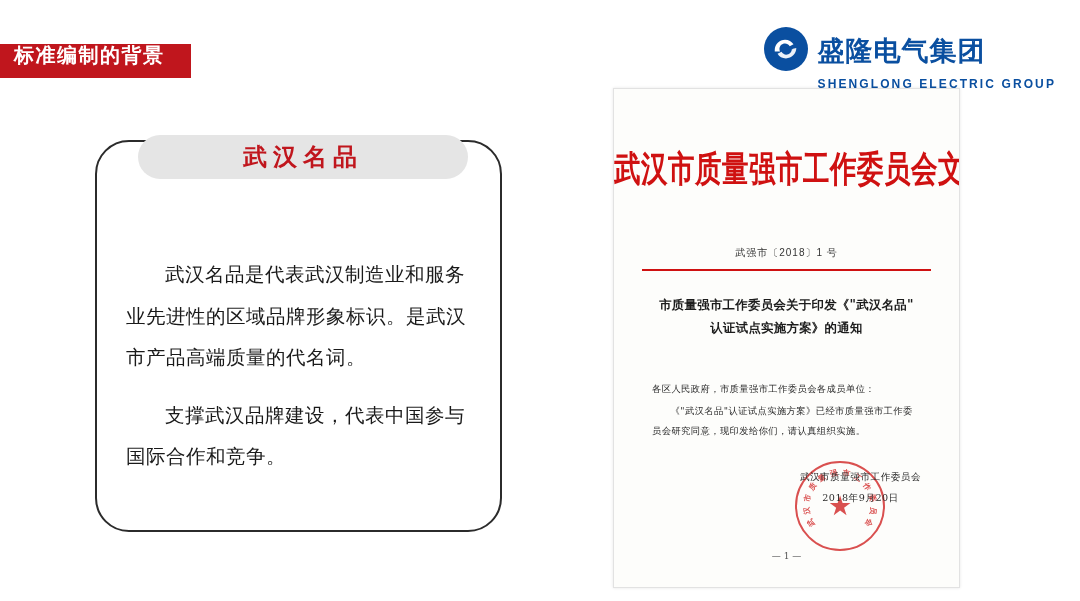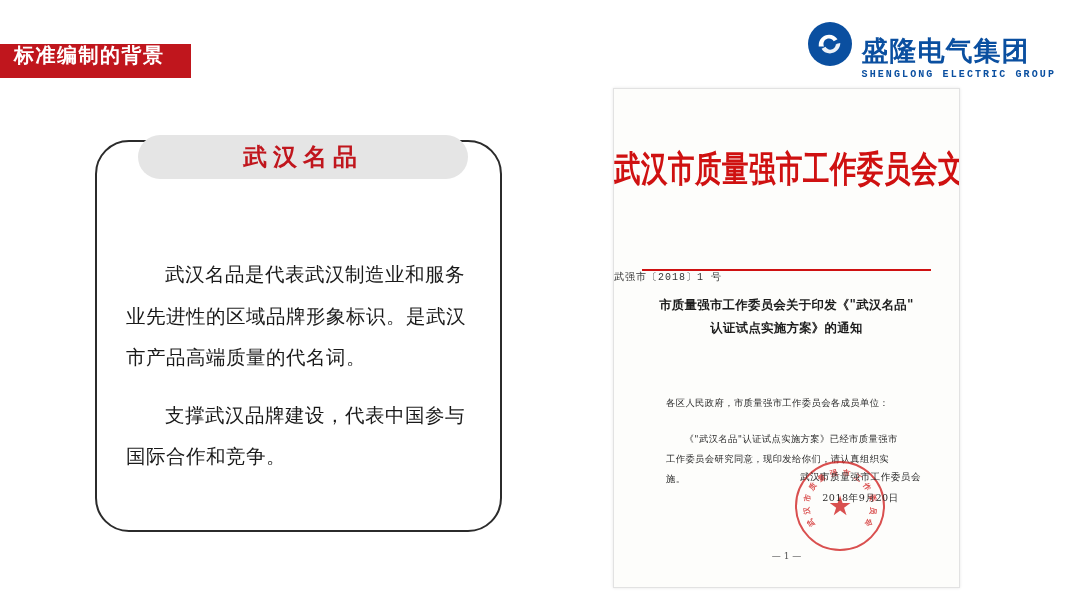--- a/index.html
+++ b/index.html
@@ -48,26 +48,25 @@
     line-height: 1;
   }
   .logo-cn {
     font-size: 27px;
     font-weight: bold;
     color: #0a4fa0;
     letter-spacing: 1px;
     margin-top: 30px;
   }
   .logo-en {
-    font-size: 10px;
+    font-size: 12px;
     color: #0a4fa0;
     letter-spacing: 2.1px;
-    margin-top: 5px;
-    font-weight: bold;
-    font-family: Liberation Mono, monospace;
+    margin-top: 13px;
+    font-weight: bold;
   }
 
   
   .banner {
     position: absolute;
     left: 0;
     top: 44px;
     height: 34px;
     background: #c0161d;
     display: flex;
@@ -152,25 +151,25 @@
     font-size: 26.5px;
     letter-spacing: 0.5px;
     white-space: nowrap;
     transform: scaleY(1.35);
   }
   .doc-docnum {
     position: absolute;
     left: 0;
     right: 0;
     top: 157px;
+    text-align: center;
     font-size: 10px;
     color: #333;
-    font-family: Liberation Mono, monospace;
+    font-family: Liberation Sans, sans-serif;
     letter-spacing: 1px;
-    margin-top: 24px;
   }
   .doc-rule {
     position: absolute;
     left: 28px;
     right: 28px;
     top: 180px;
     height: 2px;
     background: #cf1111;
   }
   .doc-title {
@@ -191,21 +190,21 @@
     left: 36px;
     right: 36px;
     top: 288px;
     font-size: 9.3px;
     line-height: 2.15;
     color: #2a2a2a;
     font-family: "DejaVu Serif", serif;
     letter-spacing: 0.4px;
   }
   .doc-para p {
-    margin: 16px;
+    margin: 2px;
   }
   .doc-para p.indent {
     text-indent: 2em;
   }
   .doc-sign {
     position: absolute;
     right: 38px;
     top: 377px;
     text-align: center;
     font-size: 9.6px;

